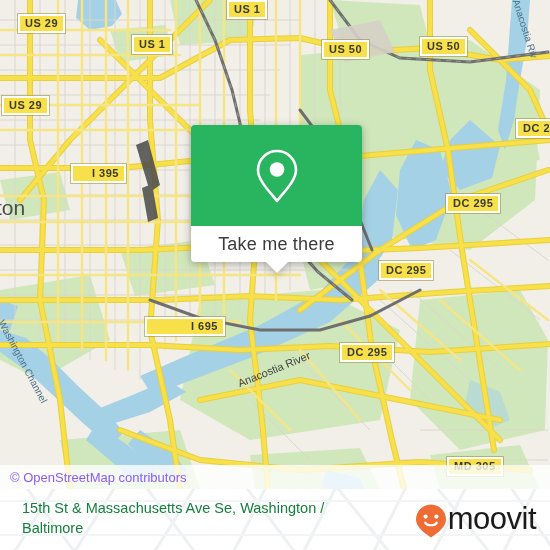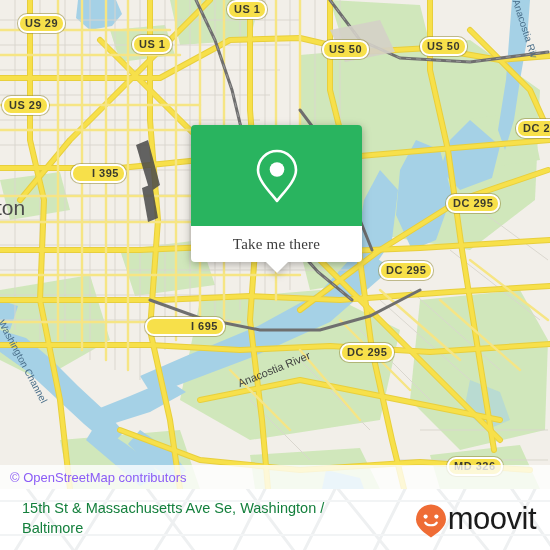--- a/index.html
+++ b/index.html
@@ -15,21 +15,21 @@
     position:absolute;left:0;top:0;width:550px;height:489px;overflow:hidden;
     background:#f2efe9;
   }
   .mapsvg{position:absolute;left:0;top:0;width:550px;height:489px;display:block;}
 
   
   .shield{
     position:absolute;
     background:#f7e04a;
     border:2px solid #ffffff;
-    border-radius:9px;
+    border-radius:0;
     color:#3a3a2e;
     font-size:11px;
     font-weight:bold;
     letter-spacing:.5px;
     padding:1px 5px 2px 5px;
     line-height:12px;
     white-space:nowrap;
     box-shadow:0 0 0 1px rgba(150,140,60,.55);
     font-family:"Liberation Sans", sans-serif;
   }
@@ -68,22 +68,22 @@
     border-radius:4px 4px 0 0;
     display:flex;align-items:center;justify-content:center;
   }
   .callout-bottom{
     height:36px;
     background:#ffffff;
     border-radius:0 0 4px 4px;
     display:flex;align-items:center;justify-content:center;
   }
   .callout-label{
-    color:#3c3c3c;font-size:15px;letter-spacing:.2px;
-    font-family:Liberation Serif, serif;
+    color:#3c3c3c;font-size:18px;letter-spacing:.2px;
+    font-family:Liberation Sans, sans-serif;
   }
   .callout-tail{
     position:absolute;left:50%;top:137px;margin-left:-11px;
     width:0;height:0;
     border-left:11px solid transparent;
     border-right:11px solid transparent;
     border-top:11px solid #ffffff;
   }
   .pin-icon{display:block;}
 
@@ -269,21 +269,21 @@
       <div class="shield" style="left:227px;top:0px;">US 1</div>
       <div class="shield" style="left:322px;top:40px;">US 50</div>
       <div class="shield" style="left:420px;top:37px;">US 50</div>
       <div class="shield" style="left:2px;top:96px;">US 29</div>
       <div class="shield" style="left:516px;top:119px;">DC 29</div>
       <div class="shield" style="left:71px;top:164px;padding-left:19px;">I 395</div>
       <div class="shield" style="left:446px;top:194px;">DC 295</div>
       <div class="shield" style="left:379px;top:261px;">DC 295</div>
       <div class="shield" style="left:145px;top:317px;padding-left:44px;">I 695</div>
       <div class="shield" style="left:340px;top:343px;">DC 295</div>
-      <div class="shield" style="left:447px;top:457px;">MD 326</div>
+      <div class="shield" style="left:447px;top:457px;">MD 305</div>
     </div>
 
     <div class="callout">
       <div class="callout-top">
         <svg class="pin-icon" width="44" height="54" viewBox="0 0 44 54">
           <path d="M22 2 C11.5 2 3 10.5 3 21 C3 32 16 44 22 52 C28 44 41 32 41 21 C41 10.5 32.5 2 22 2 Z" fill="none" stroke="#ffffff" stroke-width="2.6" stroke-linejoin="round"></path>
           <circle cx="22" cy="20.5" r="7.3" fill="#ffffff"></circle>
         </svg>
       </div>
       <div class="callout-bottom">

